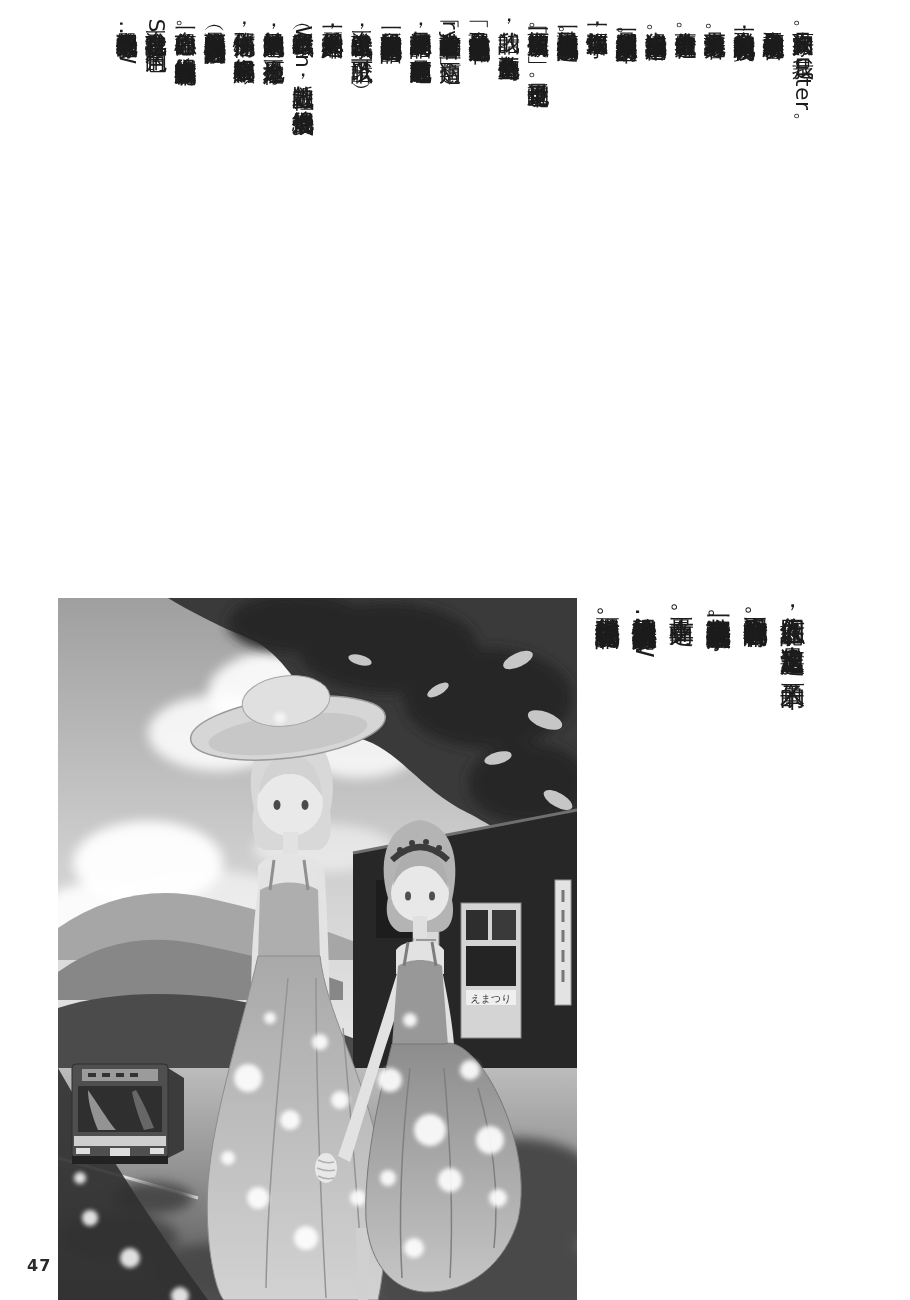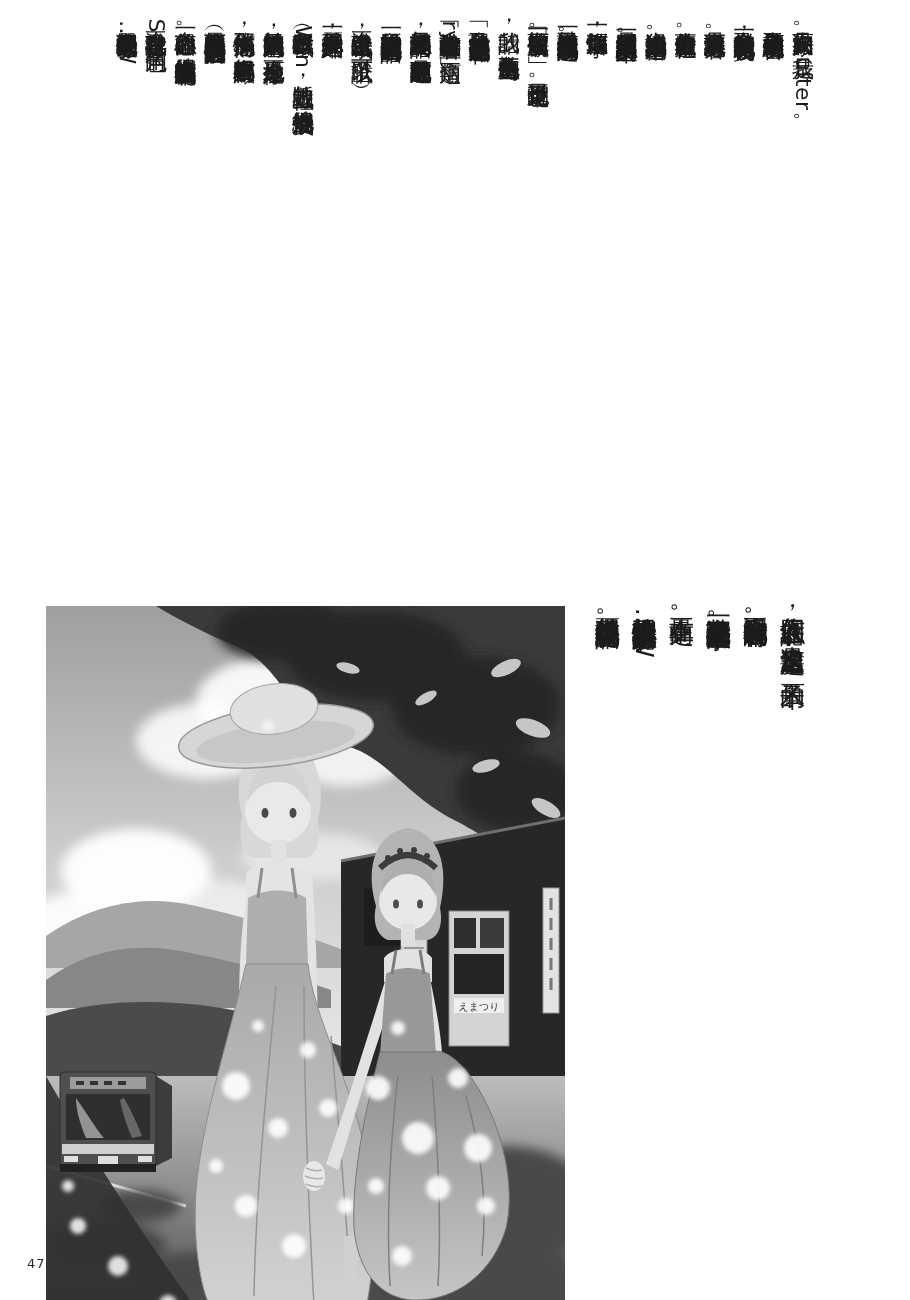--- a/index.html
+++ b/index.html
@@ -18,25 +18,25 @@
   .vtext .line{display:block;white-space:nowrap;}
   #top-text{
     top:14px;right:92px;height:606px;
     font-size:22px;line-height:29.4px;letter-spacing:0.5px;
   }
   #bottom-text{
     top:598px;right:99px;height:664px;
     font-size:25px;line-height:37px;letter-spacing:0.5px;
   }
   #illustration-box{
-    position:absolute;left:46px;top:598px;width:519px;height:648px;margin-top:8px;
+    position:absolute;left:58px;top:598px;width:519px;height:648px;
   }
   #page-number{
     position:absolute;left:27px;top:1256px;
-    font-size:13px;color:#2a2a2a;letter-spacing:1px;
+    font-size:16px;color:#2a2a2a;letter-spacing:1px;font-weight:bold;
   }
 </style>
 </head>
 <body>
 
 <div class="page">
 
   <div id="top-text" class="vtext">
     <div class="line">初次見面大家好。我是Culter。</div>
     <div class="line">看自己初期的原稿的時候總會發現</div>

